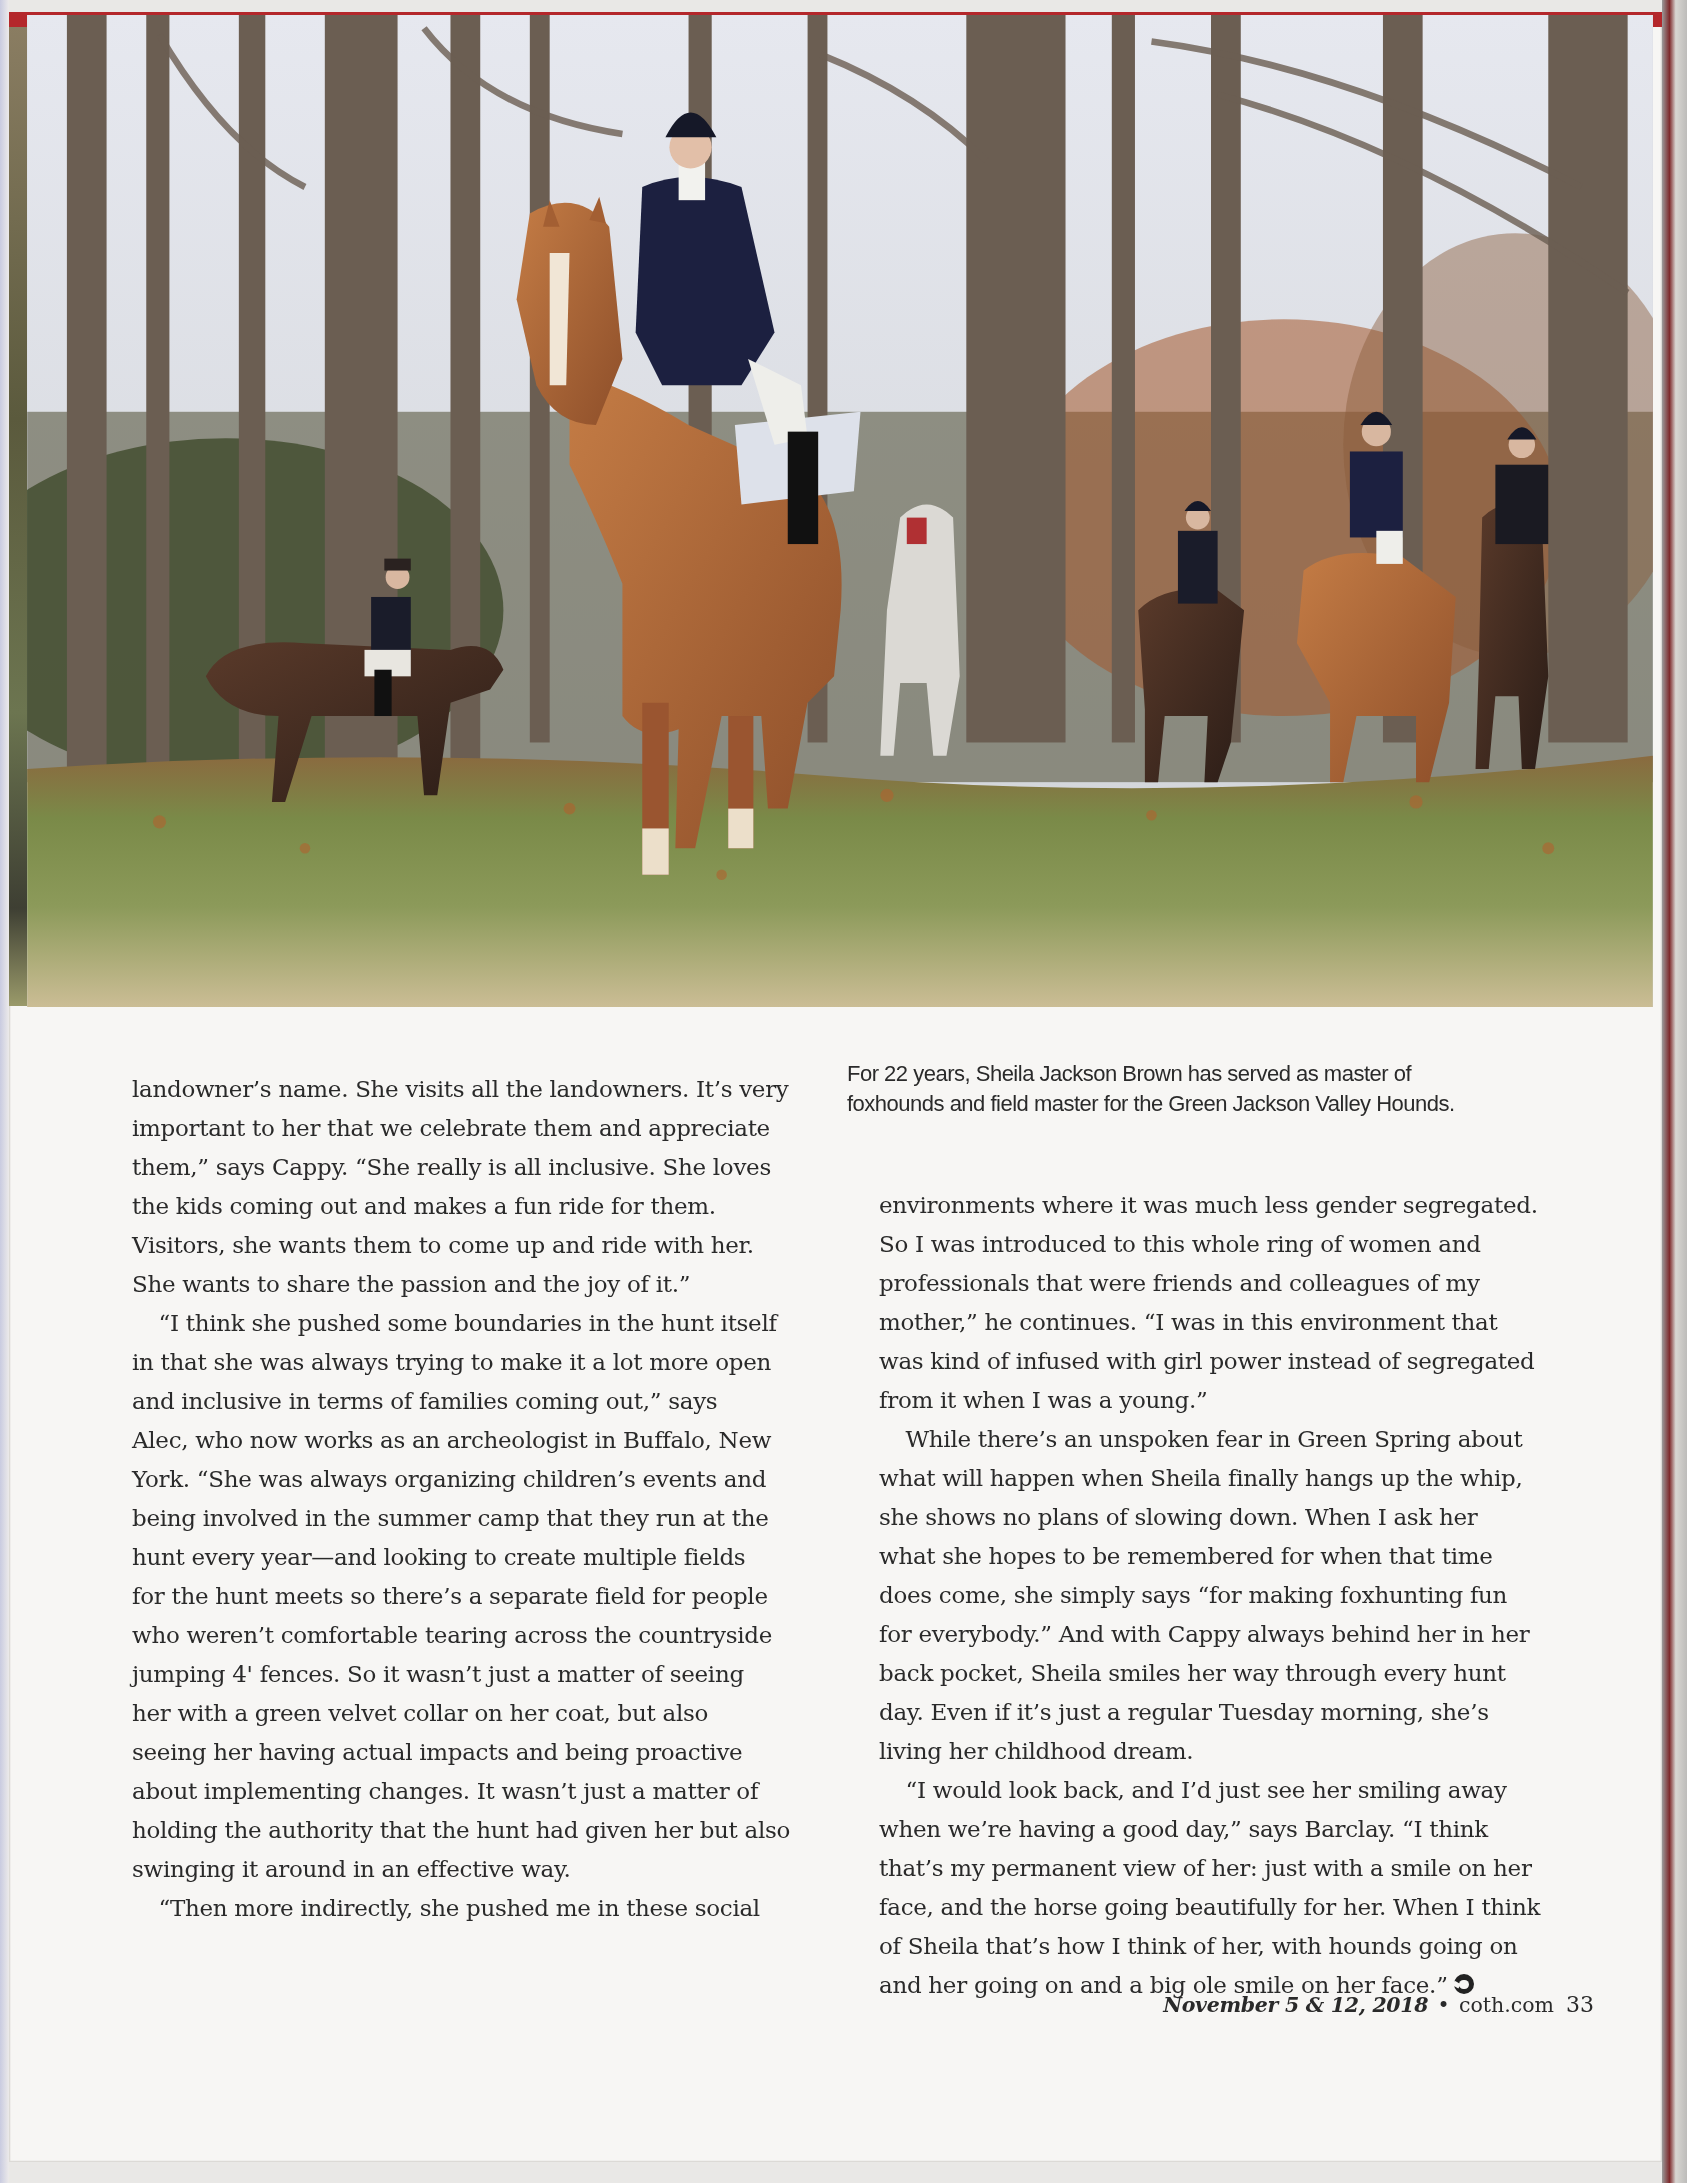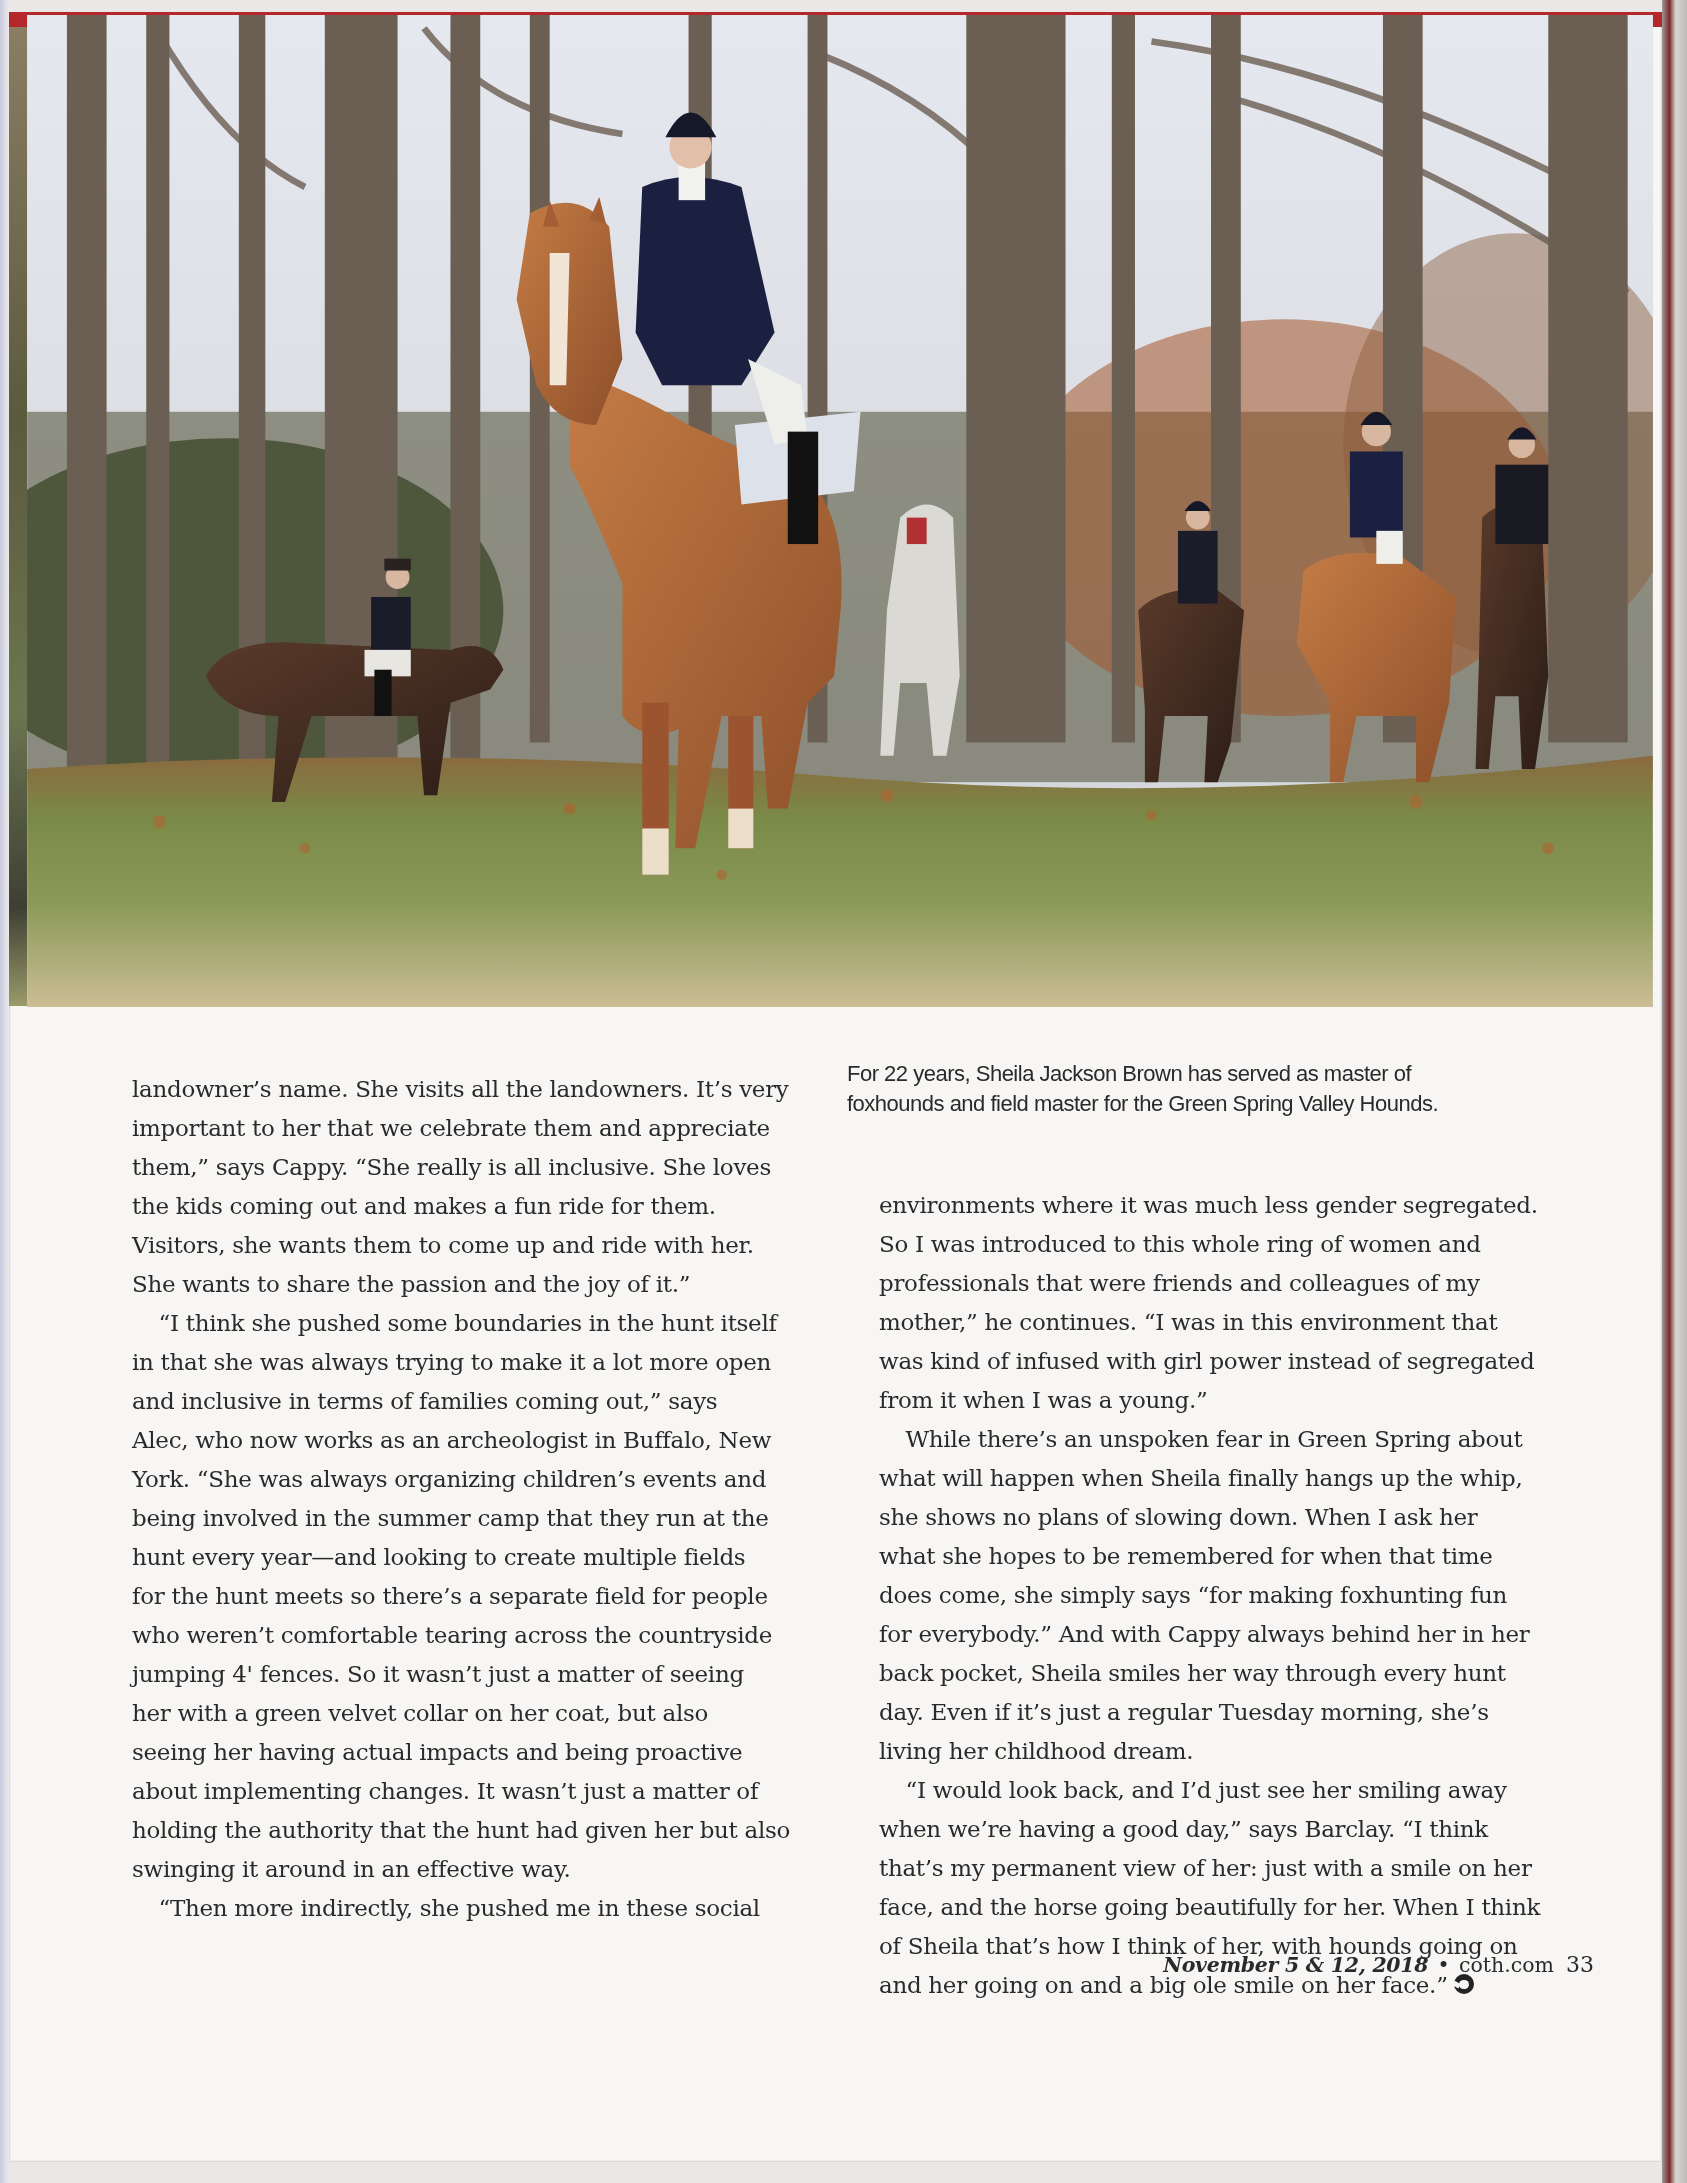--- a/index.html
+++ b/index.html
@@ -60,21 +60,21 @@
   .end-mark::after {
     content: ""; position: absolute; left: 5.3px; top: 5.3px; width: 9.3px; height: 9.3px;
     border-radius: 50%; background: #f7f6f4;
   }
   .end-mark::before {
     content: ""; position: absolute; left: -1.3px; top: 8px; width: 6.6px; height: 5.3px;
     background: #f7f6f4; transform: rotate(30deg);
   }
 
   .folio {
-    position: absolute; right: 93px; top: 1952px;
+    position: absolute; right: 93px; top: 1992px;
     font-family: "DejaVu Serif", serif; font-size: 20.5px; color: #2a2a2a;
   }
   .folio .date { font-style: italic; font-weight: bold; letter-spacing: -0.3px; }
   .folio .sep { margin: 0 9.3px; }
   .folio .page-num { margin-left: 12px; font-size: 22px; }
 </style>
 </head>
 <body>
 
 <div class="left-edge"></div>
@@ -210,21 +210,21 @@
       <path d="M2200 760 Q2240 720 2290 760 L2300 1000 L2280 1140 L2260 1140 L2255 1030 L2220 1030 L2210 1140 L2190 1140 L2195 980 Z" fill="url(#bay)"></path>
       <rect x="2220" y="680" width="80" height="120" fill="#1a1a22"></rect>
       <circle cx="2260" cy="650" r="20" fill="#d8b7a0"></circle>
       <path d="M2238 642 Q2260 605 2282 642 Z" fill="#151828"></path>
     </g>
   </svg>
 </div>
 
 <div class="caption">
   <span>For 22 years, Sheila Jackson Brown has served as master of</span><br>
-  <span>foxhounds and field master for the Green Spring Valley Hounds.</span>
+  <span>foxhounds and field master for the Green Jackson Valley Hounds.</span>
 </div>
 
 <div class="col col-left" id="col-left">
     <p><span>landowner’s name. She visits all the landowners. It’s very</span><br><span>important to her that we celebrate them and appreciate</span><br><span>them,” says Cappy. “She really is all inclusive. She loves</span><br><span>the kids coming out and makes a fun ride for them.</span><br><span>Visitors, she wants them to come up and ride with her.</span><br><span>She wants to share the passion and the joy of it.”</span></p>
     <p class="indent"><span>“I think she pushed some boundaries in the hunt itself</span><br><span>in that she was always trying to make it a lot more open</span><br><span>and inclusive in terms of families coming out,” says</span><br><span>Alec, who now works as an archeologist in Buffalo, New</span><br><span>York. “She was always organizing children’s events and</span><br><span>being involved in the summer camp that they run at the</span><br><span>hunt every year—and looking to create multiple fields</span><br><span>for the hunt meets so there’s a separate field for people</span><br><span>who weren’t comfortable tearing across the countryside</span><br><span>jumping 4' fences. So it wasn’t just a matter of seeing</span><br><span>her with a green velvet collar on her coat, but also</span><br><span>seeing her having actual impacts and being proactive</span><br><span>about implementing changes. It wasn’t just a matter of</span><br><span>holding the authority that the hunt had given her but also</span><br><span>swinging it around in an effective way.</span></p>
     <p class="indent"><span>“Then more indirectly, she pushed me in these social</span></p>
   </div>
 
 <div class="col col-right" id="col-right">
     <p><span>environments where it was much less gender segregated.</span><br><span>So I was introduced to this whole ring of women and</span><br><span>professionals that were friends and colleagues of my</span><br><span>mother,” he continues. “I was in this environment that</span><br><span>was kind of infused with girl power instead of segregated</span><br><span>from it when I was a young.”</span></p>

